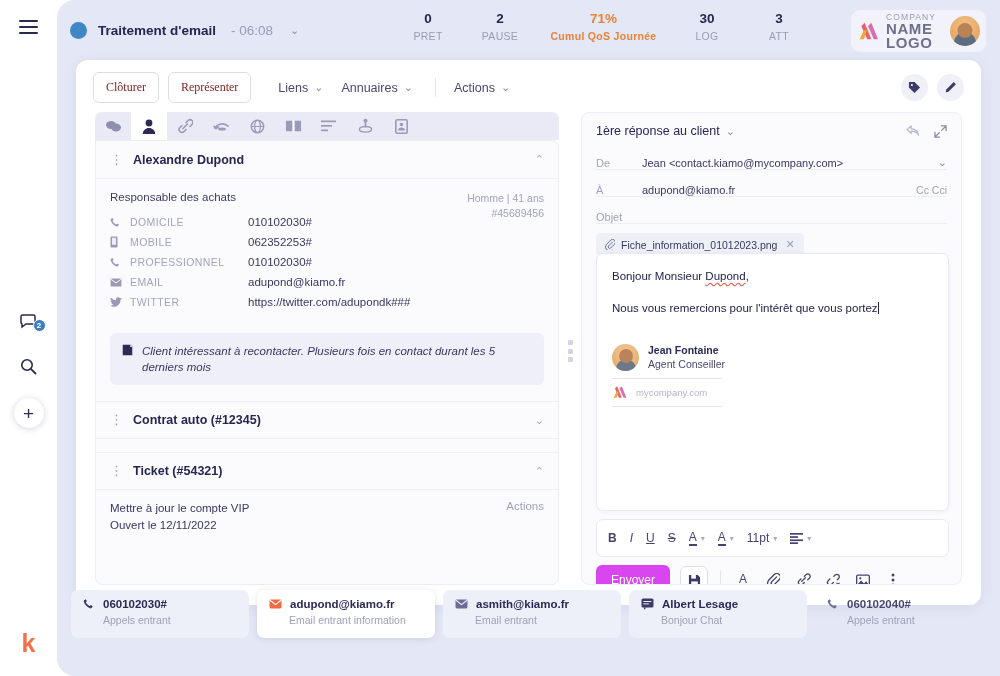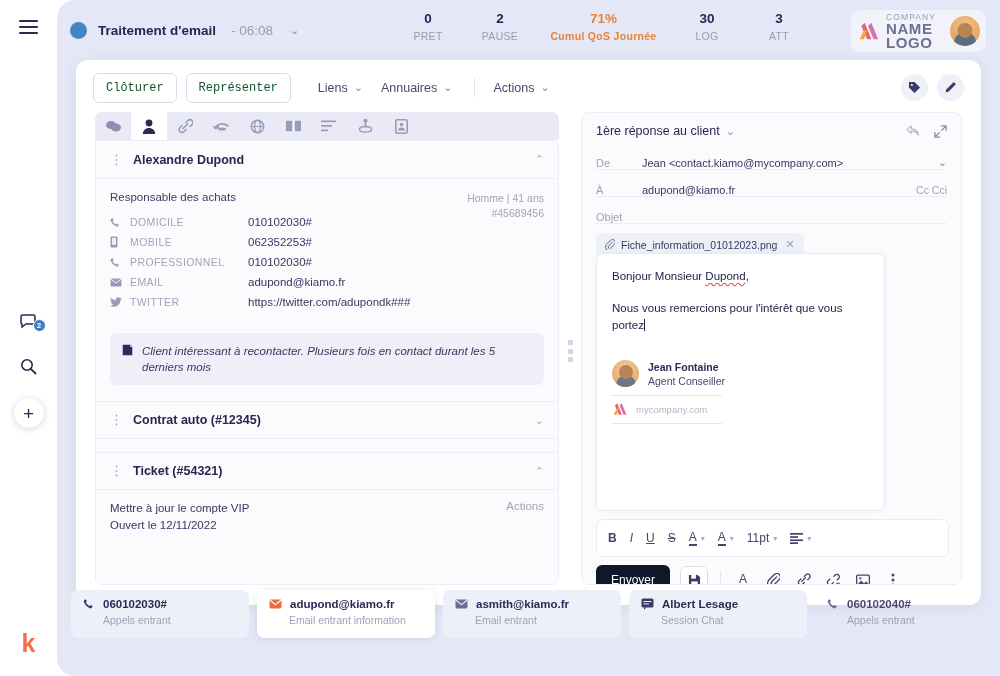--- a/index.html
+++ b/index.html
@@ -99,22 +99,22 @@
     position: absolute; left: 19px; top: 60px; width: 905px; height: 545px;
     background: #ffffff; border-radius: 12px;
     box-shadow: 0 2px 14px rgba(80,80,130,.09);
   }
 
   
   .actionbar { position: absolute; left: 0; top: 0; width: 905px; height: 55px;
                display: flex; align-items: center; padding: 0 17px; }
   .btn-outline {
     border: 1px solid #dcdde9; background: #fff; border-radius: 6px;
-    font-size: 12px; color: #14532d; padding: 7px 12px; margin-right: 9px;
-    font-family: Liberation Mono, monospace; cursor: pointer;
+    font-size: 12px; color: #7f1d1d; padding: 7px 12px; margin-right: 9px;
+    font-family: Liberation Serif, serif; cursor: pointer;
   }
   .menu-item { font-size: 12.5px; color: #4a4770; margin-left: 18px; cursor: pointer;
                display: flex; align-items: center; gap: 6px; }
   .menu-item .caret { margin-left: 0; }
   .vsep { width: 1px; height: 19px; background: #e2e3ee; margin-left: 22px; }
   .ab-right { margin-left: auto; display: flex; gap: 9px; }
   .circ-btn {
     width: 27px; height: 27px; border-radius: 50%; background: #eff0f8;
     display: flex; align-items: center; justify-content: center; cursor: pointer;
   }
@@ -188,32 +188,32 @@
   .mright { font-size: 10.5px; color: #a1a1bb; }
 
   .attach {
     margin: 9px 14px 0 14px; display: inline-flex; align-items: center; gap: 6px;
     background: #eef0f8; border-radius: 5px; padding: 5px 9px;
     font-size: 10.5px; color: #3a3762;
   }
   .attach .x { color: #9c9cb8; font-size: 11px; cursor: pointer; margin-left: 2px; }
 
   .composer {
-    position: absolute; left: 14px; top: 140px; width: 289px; height: 258px;
+    position: absolute; left: 14px; top: 140px; width: 353px; height: 258px;
     background: #ffffff; border: 1px solid #e8e9f3; border-radius: 7px;
     box-shadow: 0 1px 5px rgba(80,80,130,.06);
     padding: 14px 15px;
   }
   .cline { font-size: 11.5px; color: #24224a; line-height: 17px; }
   .misspell { text-decoration: underline; text-decoration-style: wavy;
               text-decoration-color: #e05a4f; text-underline-offset: 2px; }
   .caretbar { display: inline-block; width: 1px; height: 12px; background: #24224a;
               vertical-align: -2px; }
   .sig { margin-top: 26px; }
-  .sig-top { display: flex; align-items: flex-start; gap: 9px; }
+  .sig-top { display: flex; align-items: flex-end; gap: 9px; }
   .sig-av {
     width: 27px; height: 27px; border-radius: 50%; flex: none;
     background: radial-gradient(circle at 50% 32%, #f3cb96 0%, #e7b276 60%, #dda770 100%);
     position: relative; overflow: hidden;
   }
   .sig-av::after{ content:""; position:absolute; left:50%; top:54%; transform:translateX(-50%);
     width:20px; height:18px; border-radius:10px 10px 3px 3px; background:#6a7888; }
   .sig-av::before{ content:""; position:absolute; left:50%; top:20%; transform:translateX(-50%);
     width:14px; height:14px; border-radius:50%; background:#b9835b; z-index:2; }
   .sig-name { font-size: 10.5px; font-weight: bold; color: #2c2a54; line-height: 14px; }
@@ -227,21 +227,21 @@
     position: absolute; left: 14px; top: 406px; width: 353px; height: 38px;
     background: #ffffff; border: 1px solid #e8e9f3; border-radius: 7px;
     display: flex; align-items: center; padding: 0 11px; gap: 13px;
   }
   .fmt { font-size: 12px; color: #46436e; cursor: pointer; display: flex; align-items: center; gap: 4px;}
   .fmt b { font-weight: bold; }
   .mini-caret { color: #a9a9c2; font-size: 8px; }
 
   .sendrow { position: absolute; left: 14px; top: 452px; display: flex; align-items: center; gap: 10px; }
   .btn-send {
-    background: #0f172a; color: #fff; border: none; border-radius: 6px;
+    background: #d946ef; color: #fff; border: none; border-radius: 6px;
     font-size: 12px; padding: 8px 15px; cursor: pointer; font-family: "Liberation Sans", sans-serif;
   }
   .btn-save {
     width: 28px; height: 28px; border: 1px solid #dcdde9; border-radius: 6px;
     background: #fff; display: flex; align-items: center; justify-content: center; cursor: pointer;
   }
   .srsep { width: 1px; height: 18px; background: #e3e4ef; margin: 0 2px; }
   .sr-icon { width: 20px; display: flex; align-items: center; justify-content: center; cursor: pointer; }
 
   
@@ -739,21 +739,21 @@
           <span>
             <svg width="13" height="12" viewBox="0 0 13 12">
                 <rect x="0.5" y="0.5" width="12" height="9" rx="1.6" fill="#3c3a66"></rect>
                 <path d="M3 9.5 3 11.8 5.6 9.5z" fill="#3c3a66"></path>
                 <rect x="2.4" y="3" width="8" height="1" fill="#eef0f9"></rect>
                 <rect x="2.4" y="5.4" width="5.5" height="1" fill="#eef0f9"></rect>
               </svg>
           </span>
           <span class="btab-title">Albert Lesage</span>
         </div>
-        <div class="btab-sub">Session Chat</div>
+        <div class="btab-sub">Bonjour Chat</div>
       </div>
 
       <div class="btab plain">
         <div class="btab-top">
           <span>
             <svg width="12" height="12" viewBox="0 0 12 12">
                 <path d="M2.6 1.2 4 3l-1.1 1.3c.8 1.8 2 3 3.8 3.8L8 7l1.8 1.4-1.3 1.6c-.5.5-1.3.5-2 .1C4 8.9 2.1 7 1 4.3c-.4-.8-.4-1.6.2-2.1z" fill="#6e6c97"></path>
               </svg>
           </span>
           <span class="btab-title" style="color:#4a4870;">060102040#</span>

